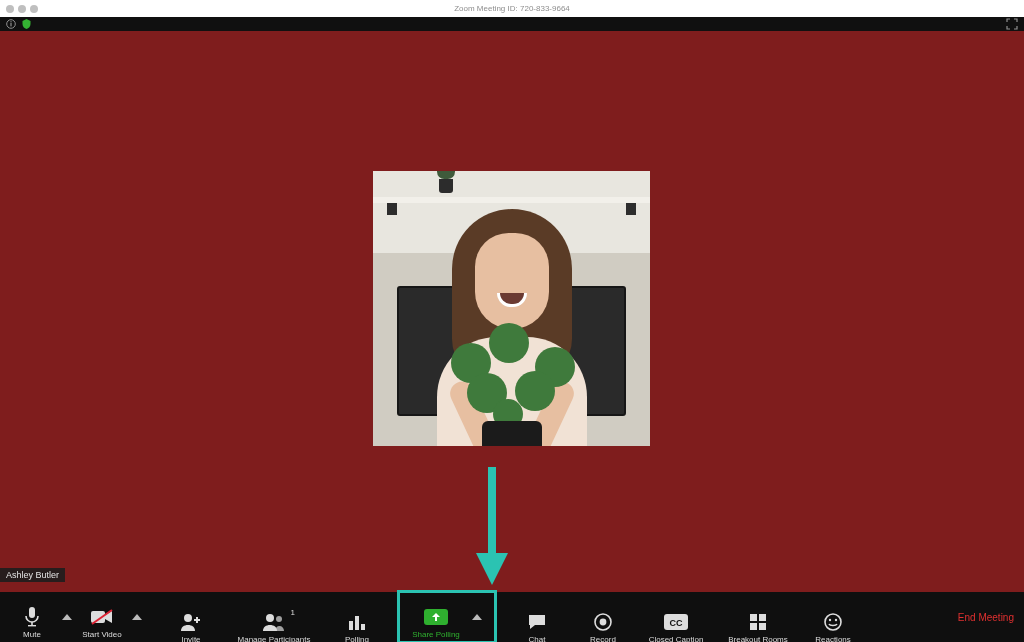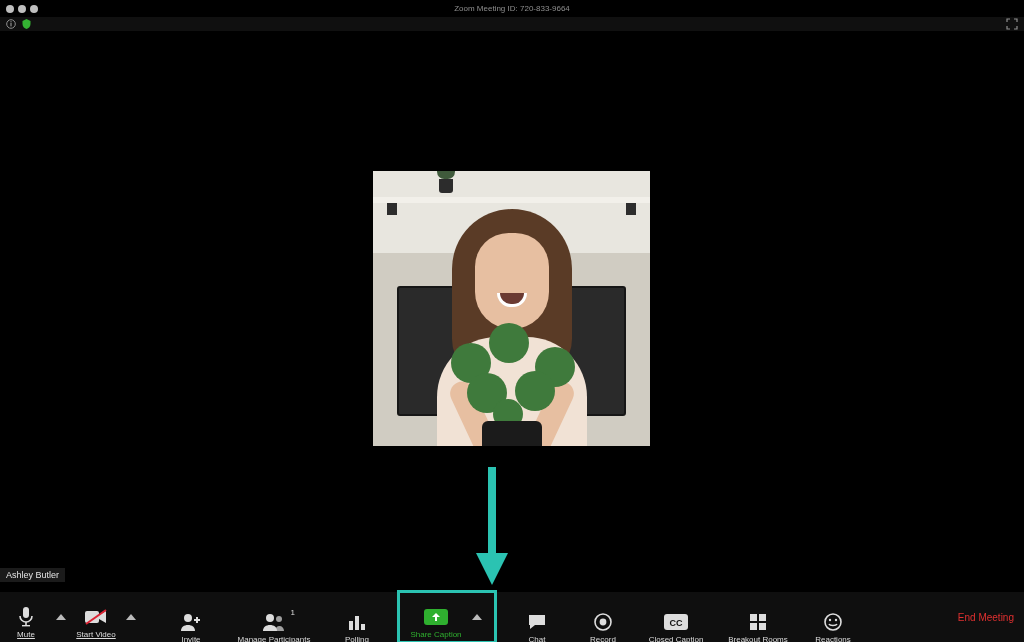--- a/index.html
+++ b/index.html
@@ -1,24 +1,24 @@
 <!DOCTYPE html>
 <html><head>
 <meta charset="utf-8">
 <style>
   * { margin:0; padding:0; box-sizing:border-box; font-family:-apple-system,Helvetica,Arial,sans-serif; }
   html,body { width:1024px; height:642px; overflow:hidden; background:#1f1f1f; }
-  .titlebar { height:17px; background:#000000; display:flex; align-items:center; position:relative; }
+  .titlebar { height:17px; background:#ffffff; display:flex; align-items:center; position:relative; }
   .traffic { display:flex; gap:4px; margin-left:6px; }
   .traffic span { width:8px; height:8px; border-radius:50%; background:#bfbfbf; }
   .titlebar-text { position:absolute; left:50%; transform:translateX(-50%); font-size:8px; color:#8e8e8e; }
   .topbar { height:14px; background:#101010; display:flex; align-items:center; justify-content:space-between; padding:0 6px; }
   .topbar-left { display:flex; gap:6px; align-items:center; }
   .info-icon svg, .fs-icon svg { display:block; }
-  .video-area { position:relative; height:561px; background:#000000; }
+  .video-area { position:relative; height:561px; background:#7f1d1d; }
   .video-tile { position:absolute; left:373px; top:140px; width:277px; height:275px; background:#dcd8cf; overflow:hidden; }
   .tile-scene { width:100%; height:100%; position:relative; background:linear-gradient(#e8e6df 0 30%, #d0ccc2 30% 100%); }
   .shelf { position:absolute; top:26px; left:0; right:0; height:6px; background:#f2f0ea; }
   .shelf-bracket { position:absolute; top:32px; width:10px; height:12px; background:#2d2d2d; }
   .shelf-bracket.l { left:14px; } .shelf-bracket.r { right:14px; }
   .shelf-plant { position:absolute; top:-10px; left:60px; width:26px; height:36px; }
   .shelf-plant .leaves { width:18px; height:18px; background:#3f5a3b; border-radius:50% 50% 40% 40%; margin:0 auto; }
   .shelf-plant .pot { width:14px; height:14px; background:#2c2c2c; margin:0 auto; border-radius:0 0 3px 3px; }
   .tv { position:absolute; top:115px; left:24px; right:24px; height:130px; background:#2a2a2a; border:2px solid #161616; border-radius:3px; }
   .person { position:absolute; left:50%; top:38px; transform:translateX(-50%); width:180px; height:240px; }
@@ -29,21 +29,21 @@
   .arm { position:absolute; top:170px; width:24px; height:80px; background:#e7bfa1; border-radius:12px; }
   .arm.l { left:40px; transform:rotate(-25deg); } .arm.r { right:40px; transform:rotate(25deg); }
   .plant-hold { position:absolute; top:120px; left:50%; transform:translateX(-50%); width:130px; height:140px; }
   .pot2 { position:absolute; bottom:0; left:50%; transform:translateX(-50%); width:60px; height:48px; background:#1b1b1b; border-radius:6px 6px 18px 18px; }
   .leaf { position:absolute; width:40px; height:40px; background:#3f7a3c; border-radius:50%; }
   .leaf.a{top:14px;left:4px;} .leaf.b{top:-6px;left:42px;} .leaf.c{top:18px;right:2px;}
   .leaf.d{top:44px;left:20px;} .leaf.e{top:42px;right:22px;} .leaf.f{top:70px;left:46px;width:30px;height:30px;}
   .arrow-annot { position:absolute; left:472px; top:436px; pointer-events:none; }
   .name-tag { position:absolute; bottom:10px; left:0; background:rgba(30,30,30,.9); color:#e4e4e4; font-size:9px; padding:2px 6px; }
   .controlbar { height:50px; background:#0f0f0f; display:flex; align-items:center; color:#ddd; position:relative; }
-  .cb-left { display:flex; align-items:flex-end; gap:2px;text-decoration:underline; }
+  .cb-left { display:flex; align-items:flex-end; padding-left:6px; gap:2px; }
   .cb-center { position:absolute; left:50%; transform:translateX(-50%); display:flex; align-items:flex-end; gap:14px; }
   .cb-right { position:absolute; right:10px; top:50%; transform:translateY(-50%); }
   .ctl { display:flex; flex-direction:column; align-items:center; justify-content:flex-end; min-width:52px; height:44px; cursor:pointer; }
   .ctl .icon { height:20px; display:flex; align-items:center; justify-content:center; position:relative; }
   .ctl .lbl { font-size:8px; color:#ddd; margin-top:3px; white-space:nowrap; }
   .caret { display:flex; align-items:center; justify-content:center; width:14px; height:44px; cursor:pointer; color:#bbb; }
   .share-highlight { border:3px solid #2bc3b2; padding:2px 10px; background:#0f0f0f; }
   .share-stack { display:flex; align-items:flex-end; gap:8px; }
   .share-ctl .icon-box { width:24px; height:16px; background:#2fb02f; border-radius:3px; display:flex; align-items:center; justify-content:center; }
   .share-ctl .lbl { color:#2fb02f; }
@@ -203,21 +203,21 @@
     <div class="share-highlight">
       <div class="share-stack">
         <div class="ctl share-ctl">
           <div class="icon">
             <div class="icon-box">
               <svg width="10" height="10" viewBox="0 0 10 10">
                   <path d="M5 1 L9 5 H6 V9 H4 V5 H1 Z" fill="#fff"></path>
                 </svg>
             </div>
           </div>
-          <div class="lbl">Share Caption</div>
+          <div class="lbl">Share Polling</div>
         </div>
         <div class="caret">
           <svg width="10" height="6" viewBox="0 0 10 6">
               <path d="M0 6 L5 0 L10 6" fill="#bbb"></path>
             </svg>
         </div>
       </div>
     </div>
 
     <div class="ctl">

